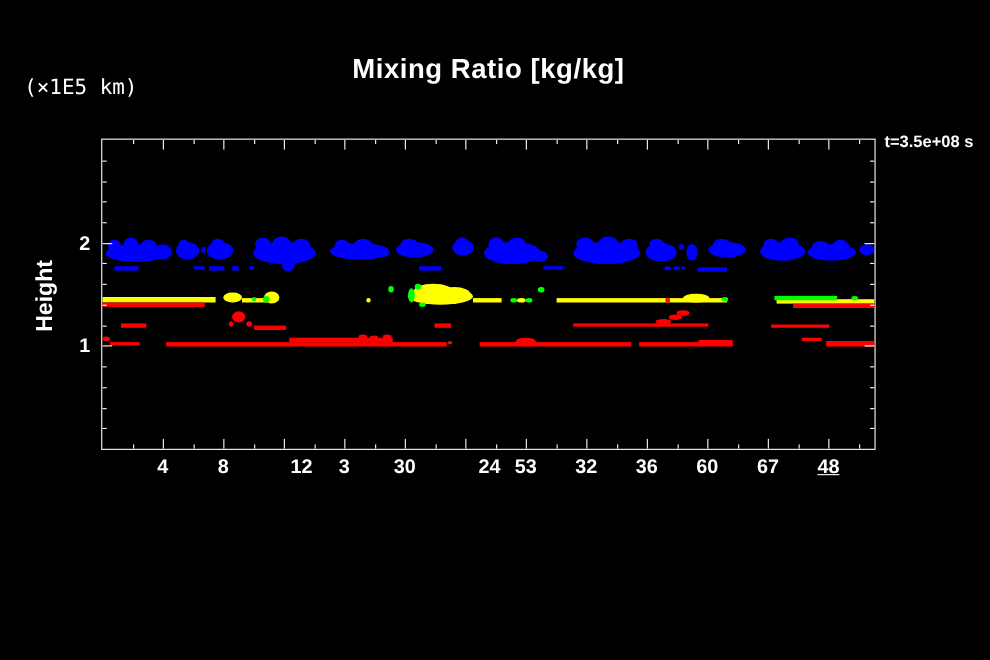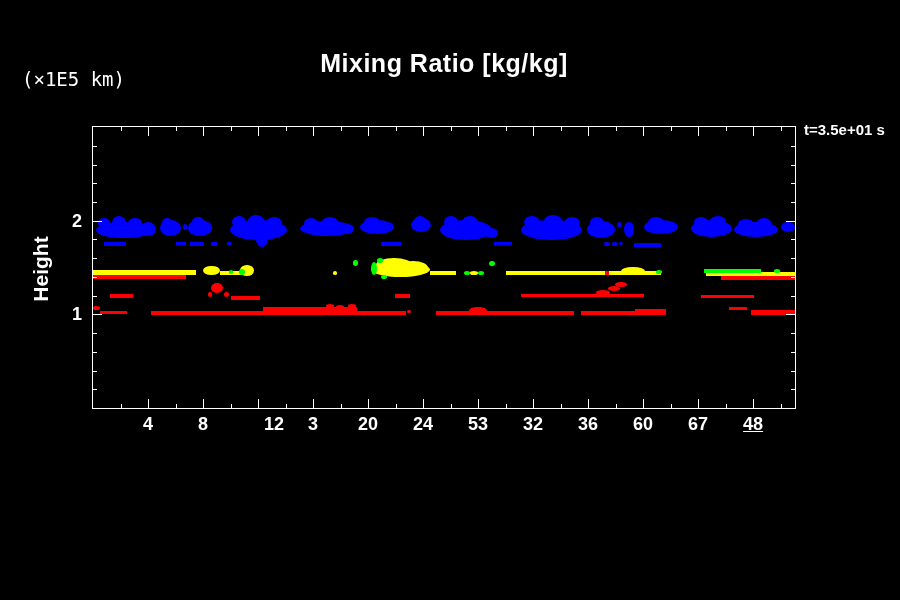--- a/index.html
+++ b/index.html
@@ -35,21 +35,21 @@
   .tlabel { position:absolute; color:#fff; font-weight:bold; font-size:18px; }
   .xlab { width:44px; text-align:center; top:414px; }
   .ylab { width:34px; text-align:right; left:48px; }
 </style>
 </head>
 <body>
 
 <div class="screen">
   <div class="chart-title">Mixing Ratio [kg/kg]</div>
   <div class="unit-label" id="unit-tl">(×1E5 km)</div>
-  <div class="time-label">t=3.5e+01 s</div>
+  <div class="time-label">t=3.5e+08 s</div>
   <div class="y-title">Height</div>
   <div class="plot" id="plot">
       <div class="shape" style="left: 3px; top: 94.6px; width: 56px; height: 16.9px; background: rgb(0, 0, 255); border-radius: 50%;"></div>
       <div class="shape" style="left: 5px; top: 90.9px; width: 12.1px; height: 10.3px; background: rgb(0, 0, 255); border-radius: 50%;"></div>
       <div class="shape" style="left: 19px; top: 89px; width: 14px; height: 14px; background: rgb(0, 0, 255); border-radius: 50%;"></div>
       <div class="shape" style="left: 34.9px; top: 90.9px; width: 14px; height: 10.3px; background: rgb(0, 0, 255); border-radius: 50%;"></div>
       <div class="shape" style="left: 47px; top: 94.6px; width: 16px; height: 14px; background: rgb(0, 0, 255); border-radius: 50%;"></div>
       <div class="shape" style="left: 11px; top: 115.2px; width: 22px; height: 3.7px; background: rgb(0, 0, 255);"></div>
       <div class="shape" style="left: 67px; top: 92.7px; width: 21px; height: 15.9px; background: rgb(0, 0, 255); border-radius: 50%;"></div>
       <div class="shape" style="left: 69px; top: 90.9px; width: 9.9px; height: 10.3px; background: rgb(0, 0, 255); border-radius: 50%;"></div>
@@ -229,22 +229,22 @@
       <div class="tick" style="left: 698px; top: 56.2px; width: 4px; height: 1px;"></div>
       <div class="tick" style="left: 0px; top: 37.5px; width: 4px; height: 1px;"></div>
       <div class="tick" style="left: 698px; top: 37.5px; width: 4px; height: 1px;"></div>
       <div class="tick" style="left: 0px; top: 18.7px; width: 4px; height: 1px;"></div>
       <div class="tick" style="left: 698px; top: 18.7px; width: 4px; height: 1px;"></div>
     </div>
 <div class="tlabel xlab" style="left: 126px;">4</div>
     <div class="tlabel xlab" style="left: 181px;">8</div>
     <div class="tlabel xlab" style="left: 252px;">12</div>
     <div class="tlabel xlab" style="left: 291px;">3</div>
-    <div class="tlabel xlab" style="left: 346px;">20</div>
-    <div class="tlabel xlab" style="left: 401px;">24</div>
+    <div class="tlabel xlab" style="left: 346px;">30</div>
+    <div class="tlabel xlab" style="left: 423px;">24</div>
     <div class="tlabel xlab" style="left: 456px;">53</div>
     <div class="tlabel xlab" style="left: 511px;">32</div>
     <div class="tlabel xlab" style="left: 566px;">36</div>
     <div class="tlabel xlab" style="left: 621px;">60</div>
     <div class="tlabel xlab" style="left: 676.1px;">67</div>
     <div class="tlabel xlab" style="left: 731.1px; text-decoration: underline;">48</div>
     <div class="tlabel ylab" style="top: 304.3px;">1</div>
     <div class="tlabel ylab" style="top: 210.7px;">2</div>
   </div>
 

